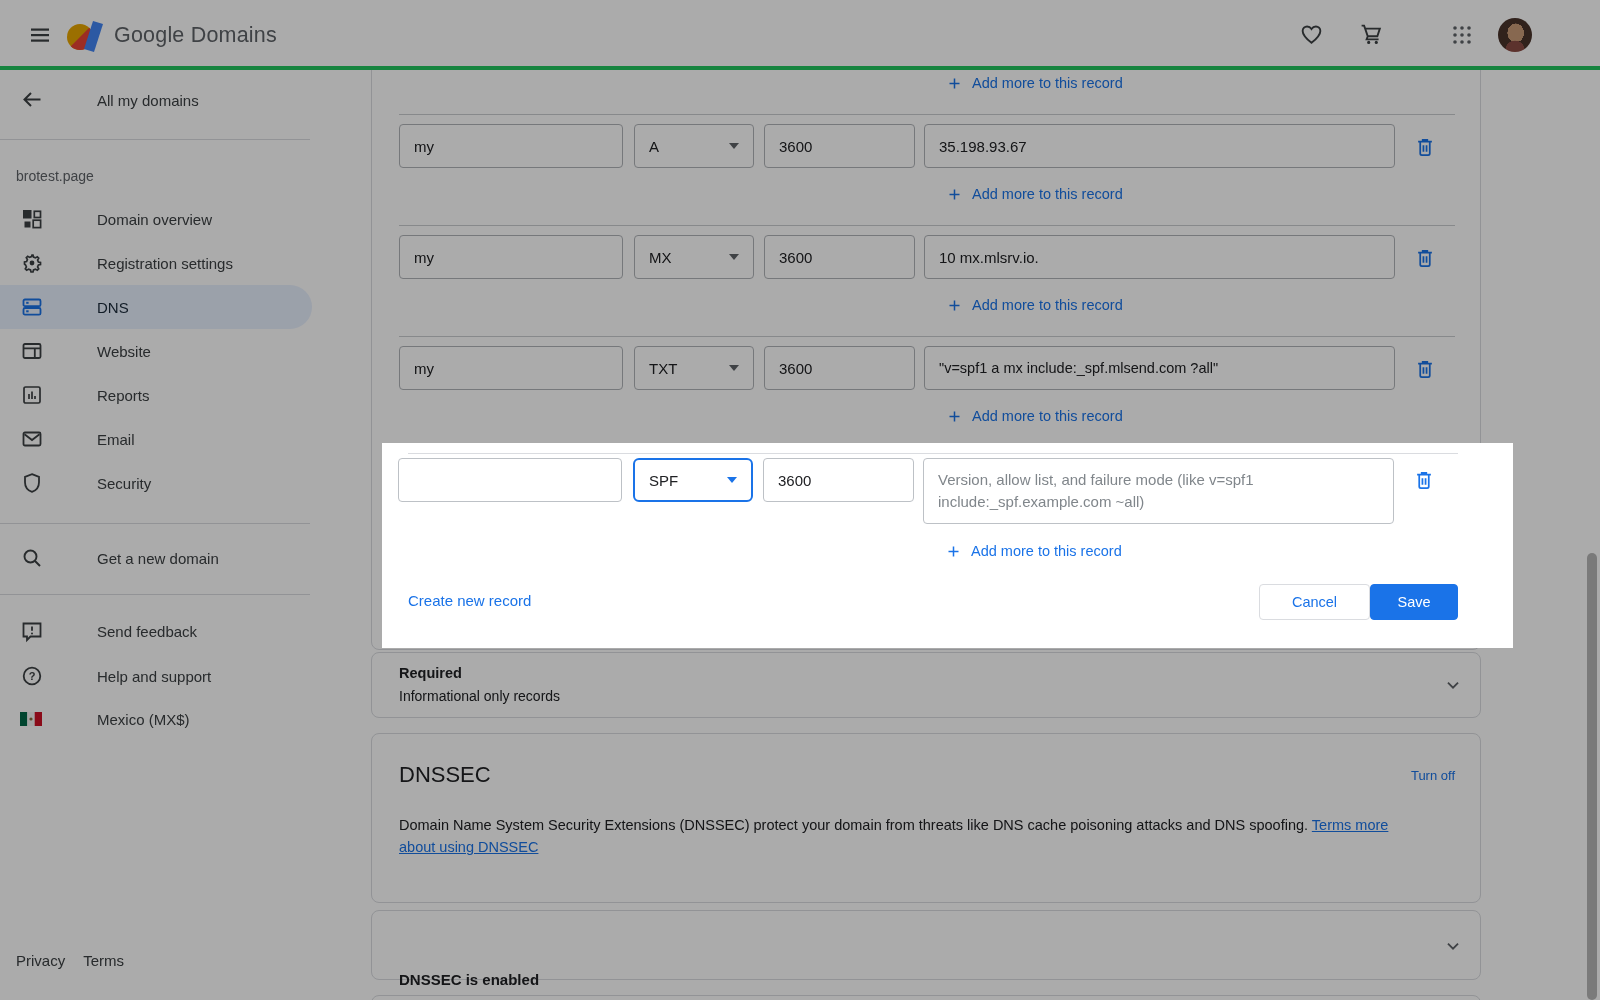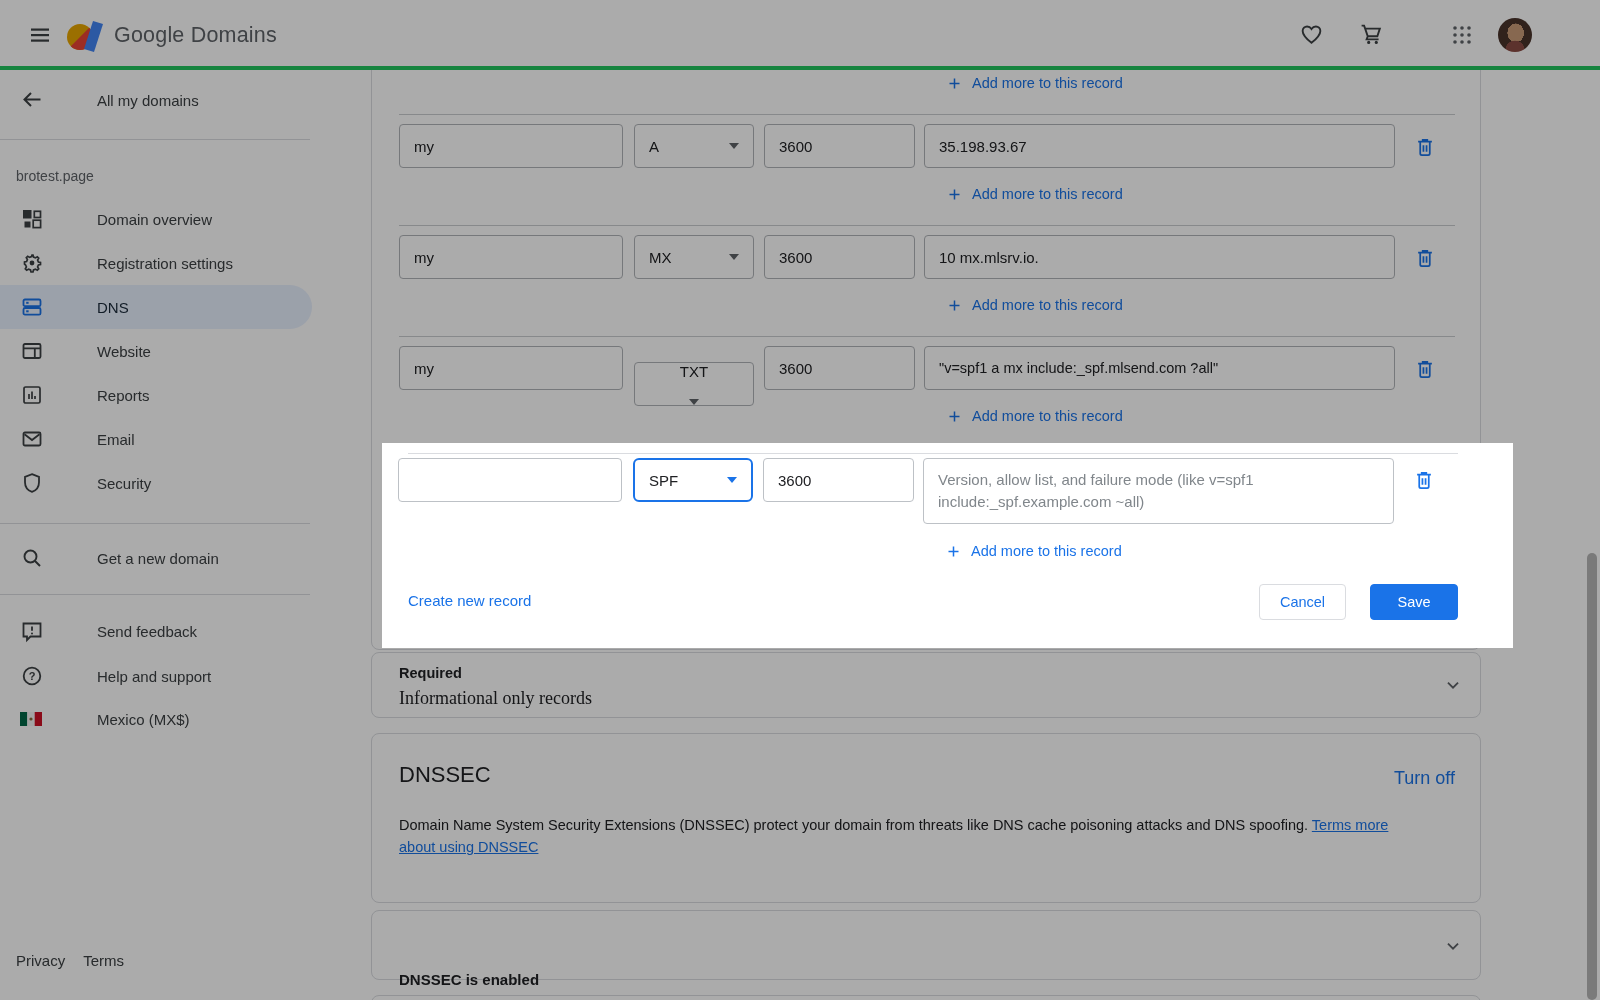--- a/index.html
+++ b/index.html
@@ -311,52 +311,52 @@
     </div>
     <div class="add-more" style="left:575px; top:266px;">
       <svg width="15" height="15" viewBox="0 0 24 24" fill="none" stroke="#1a73e8" stroke-width="2.4">
           <path d="M12 4 v16 M4 12 h16"></path>
         </svg>
       <span>Add more to this record</span>
     </div>
 
     <div class="row-div" style="left:27px; top:305px; width:1056px;"></div>
     <input class="field" style="left: 27px; top: 315px; width: 224px;" value="my">
-    <div class="field select" style="left:262px; top:331px; width:120px;flex-direction:column;">
+    <div class="field select" style="left:262px; top:315px; width:120px;">
       <span>TXT</span>
         <span class="caret"></span>
     </div>
     <input class="field" style="left: 392px; top: 315px; width: 151px;" value="3600">
     <input class="field" style="left: 552px; top: 315px; width: 471px; font-size: 14.5px;" value="&quot;v=spf1 a mx include:_spf.mlsend.com ?all&quot;">
     <div class="trash" style="left:1042px; top:326px;">
       <svg width="22" height="24" viewBox="0 0 24 24" fill="none" stroke="#1a73e8" stroke-width="1.9">
           <path d="M4.5 6.2 h15 M9.5 6.2 V4.2 h5 v2 M6.8 6.2 V19 a1.8 1.8 0 0 0 1.8 1.8 h6.8 A1.8 1.8 0 0 0 17.2 19 V6.2 M10.3 10 v7.2 M13.7 10 v7.2"></path>
         </svg>
     </div>
     <div class="add-more" style="left:575px; top:377px;">
       <svg width="15" height="15" viewBox="0 0 24 24" fill="none" stroke="#1a73e8" stroke-width="2.4">
           <path d="M12 4 v16 M4 12 h16"></path>
         </svg>
       <span>Add more to this record</span>
     </div>
   </div>
 
   <div class="card" style="left:371px; top:652px; width:1110px; height:66px;">
     <div style="position:absolute; left:27px; top:12px; font-size:14.5px; font-weight:bold;">Required</div>
-    <div style="position:absolute; left:27px; top:35px; font-size:18px;font-family:Liberation Serif, serif;">Informational only records</div>
+    <div style="position:absolute; left:27px; top:35px; font-size:14px;">Informational only records</div>
     <div class="chev" style="left:1070px; top:21px;">
       <svg width="22" height="22" viewBox="0 0 24 24" fill="none" stroke="#5f6368" stroke-width="2">
           <path d="M6.5 9.5 L12 15 L17.5 9.5"></path>
         </svg>
     </div>
   </div>
 
   <div class="card" style="left:371px; top:733px; width:1110px; height:170px;">
     <div style="position:absolute; left:27px; top:28px; font-size:22px; color:#202124;">DNSSEC</div>
-    <div class="blue-link" style="position:absolute; right:25px; top:34px; font-size:18px;">Turn off</div>
+    <div class="blue-link" style="position:absolute; right:25px; top:34px; font-size:13px;">Turn off</div>
     <div style="position:absolute; left:27px; top:80px; width:1062px; font-size:14.5px; line-height:22px; color:#202124;">
       <span>Domain Name System Security Extensions (DNSSEC) protect your domain from threats like DNS cache poisoning attacks and DNS spoofing.</span>
       <a class="blue-link" style="text-decoration:underline;"><span>Terms more</span><br><span>about using DNSSEC</span></a>
     </div>
   </div>
 
   <div class="card" style="left:371px; top:910px; width:1110px; height:70px;">
     <div style="position:absolute; left:27px; top:25px; font-size:15px; font-weight:bold;margin-top:35px;">DNSSEC is enabled</div>
     <div class="chev" style="left:1070px; top:24px;">
       <svg width="22" height="22" viewBox="0 0 24 24" fill="none" stroke="#5f6368" stroke-width="2">
@@ -388,17 +388,17 @@
     </div>
 
     <div class="add-more" style="left:564px; top:100px;">
       <svg width="15" height="15" viewBox="0 0 24 24" fill="none" stroke="#1a73e8" stroke-width="2.4">
           <path d="M12 4 v16 M4 12 h16"></path>
         </svg>
       <span>Add more to this record</span>
     </div>
 
     <div class="blue-link" style="position:absolute; left:26px; top:149px; font-size:15px;">Create new record</div>
-    <div class="btn ghost" style="left:877px; top:141px; width:87px;">Cancel</div>
+    <div class="btn ghost" style="left:877px; top:141px; width:111px;">Cancel</div>
     <div class="btn primary" style="left:988px; top:141px; width:88px;">Save</div>
   </div>
 
 </div>
 
 </body></html>

